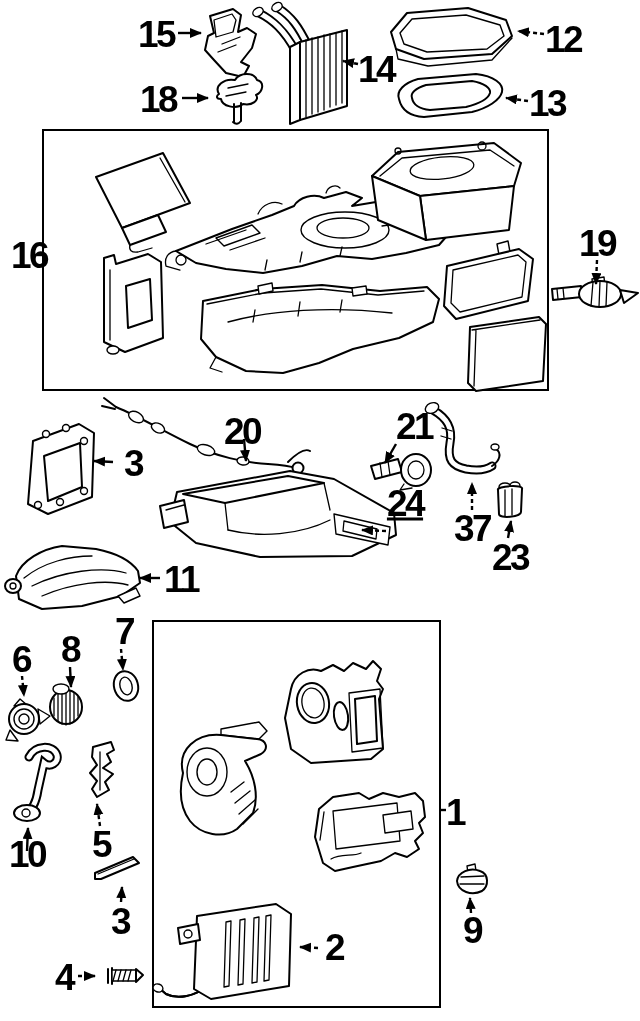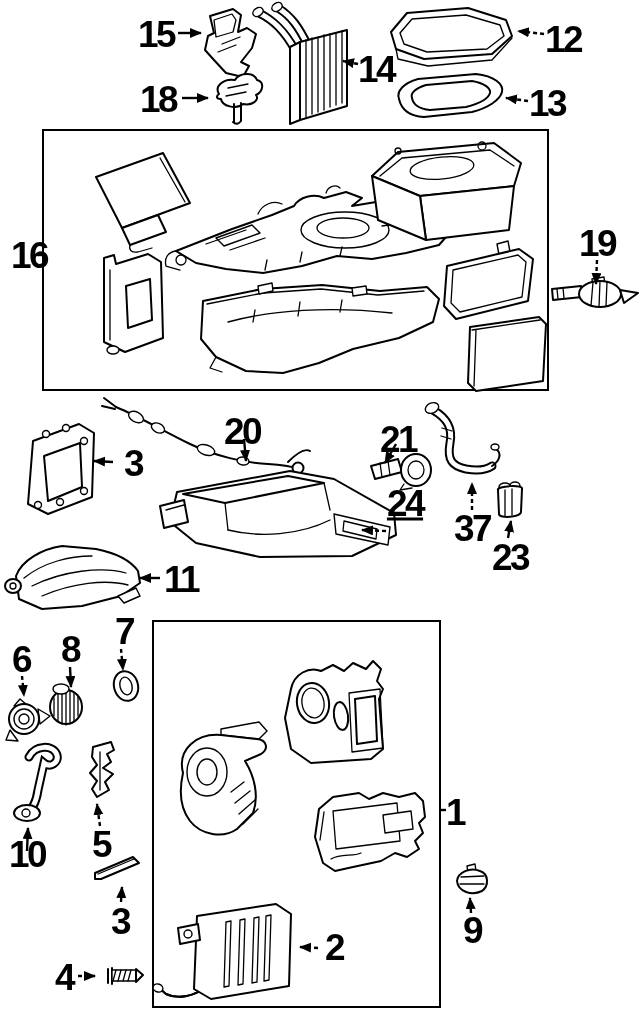--- a/index.html
+++ b/index.html
@@ -333,17 +333,17 @@
   <div class="callout" style="left:181px;top:579px;">11</div>
   <div class="callout" style="left:563px;top:39px;">12</div>
   <div class="callout" style="left:547px;top:103px;">13</div>
   <div class="callout" style="left:376px;top:69px;">14</div>
   <div class="callout" style="left:156px;top:34px;">15</div>
   <div class="callout" style="left:21px;top:255px;margin-left:8px;">16</div>
   <div class="callout" style="left:133px;top:463px;">3</div>
   <div class="callout" style="left:158px;top:99px;">18</div>
   <div class="callout" style="left:597px;top:243px;text-align:right;">19</div>
   <div class="callout" style="left:242px;top:431px;">20</div>
-  <div class="callout" style="left:398px;top:426px;margin-top:13px;">21</div>
+  <div class="callout" style="left:414px;top:426px;">21</div>
   <div class="callout" style="left:472px;top:528px;">37</div>
   <div class="callout" style="left:510px;top:557px;">23</div>
   <div class="callout" style="left:405px;top:503px;text-decoration:underline;">24</div>
 </div>
 
 </body></html>

